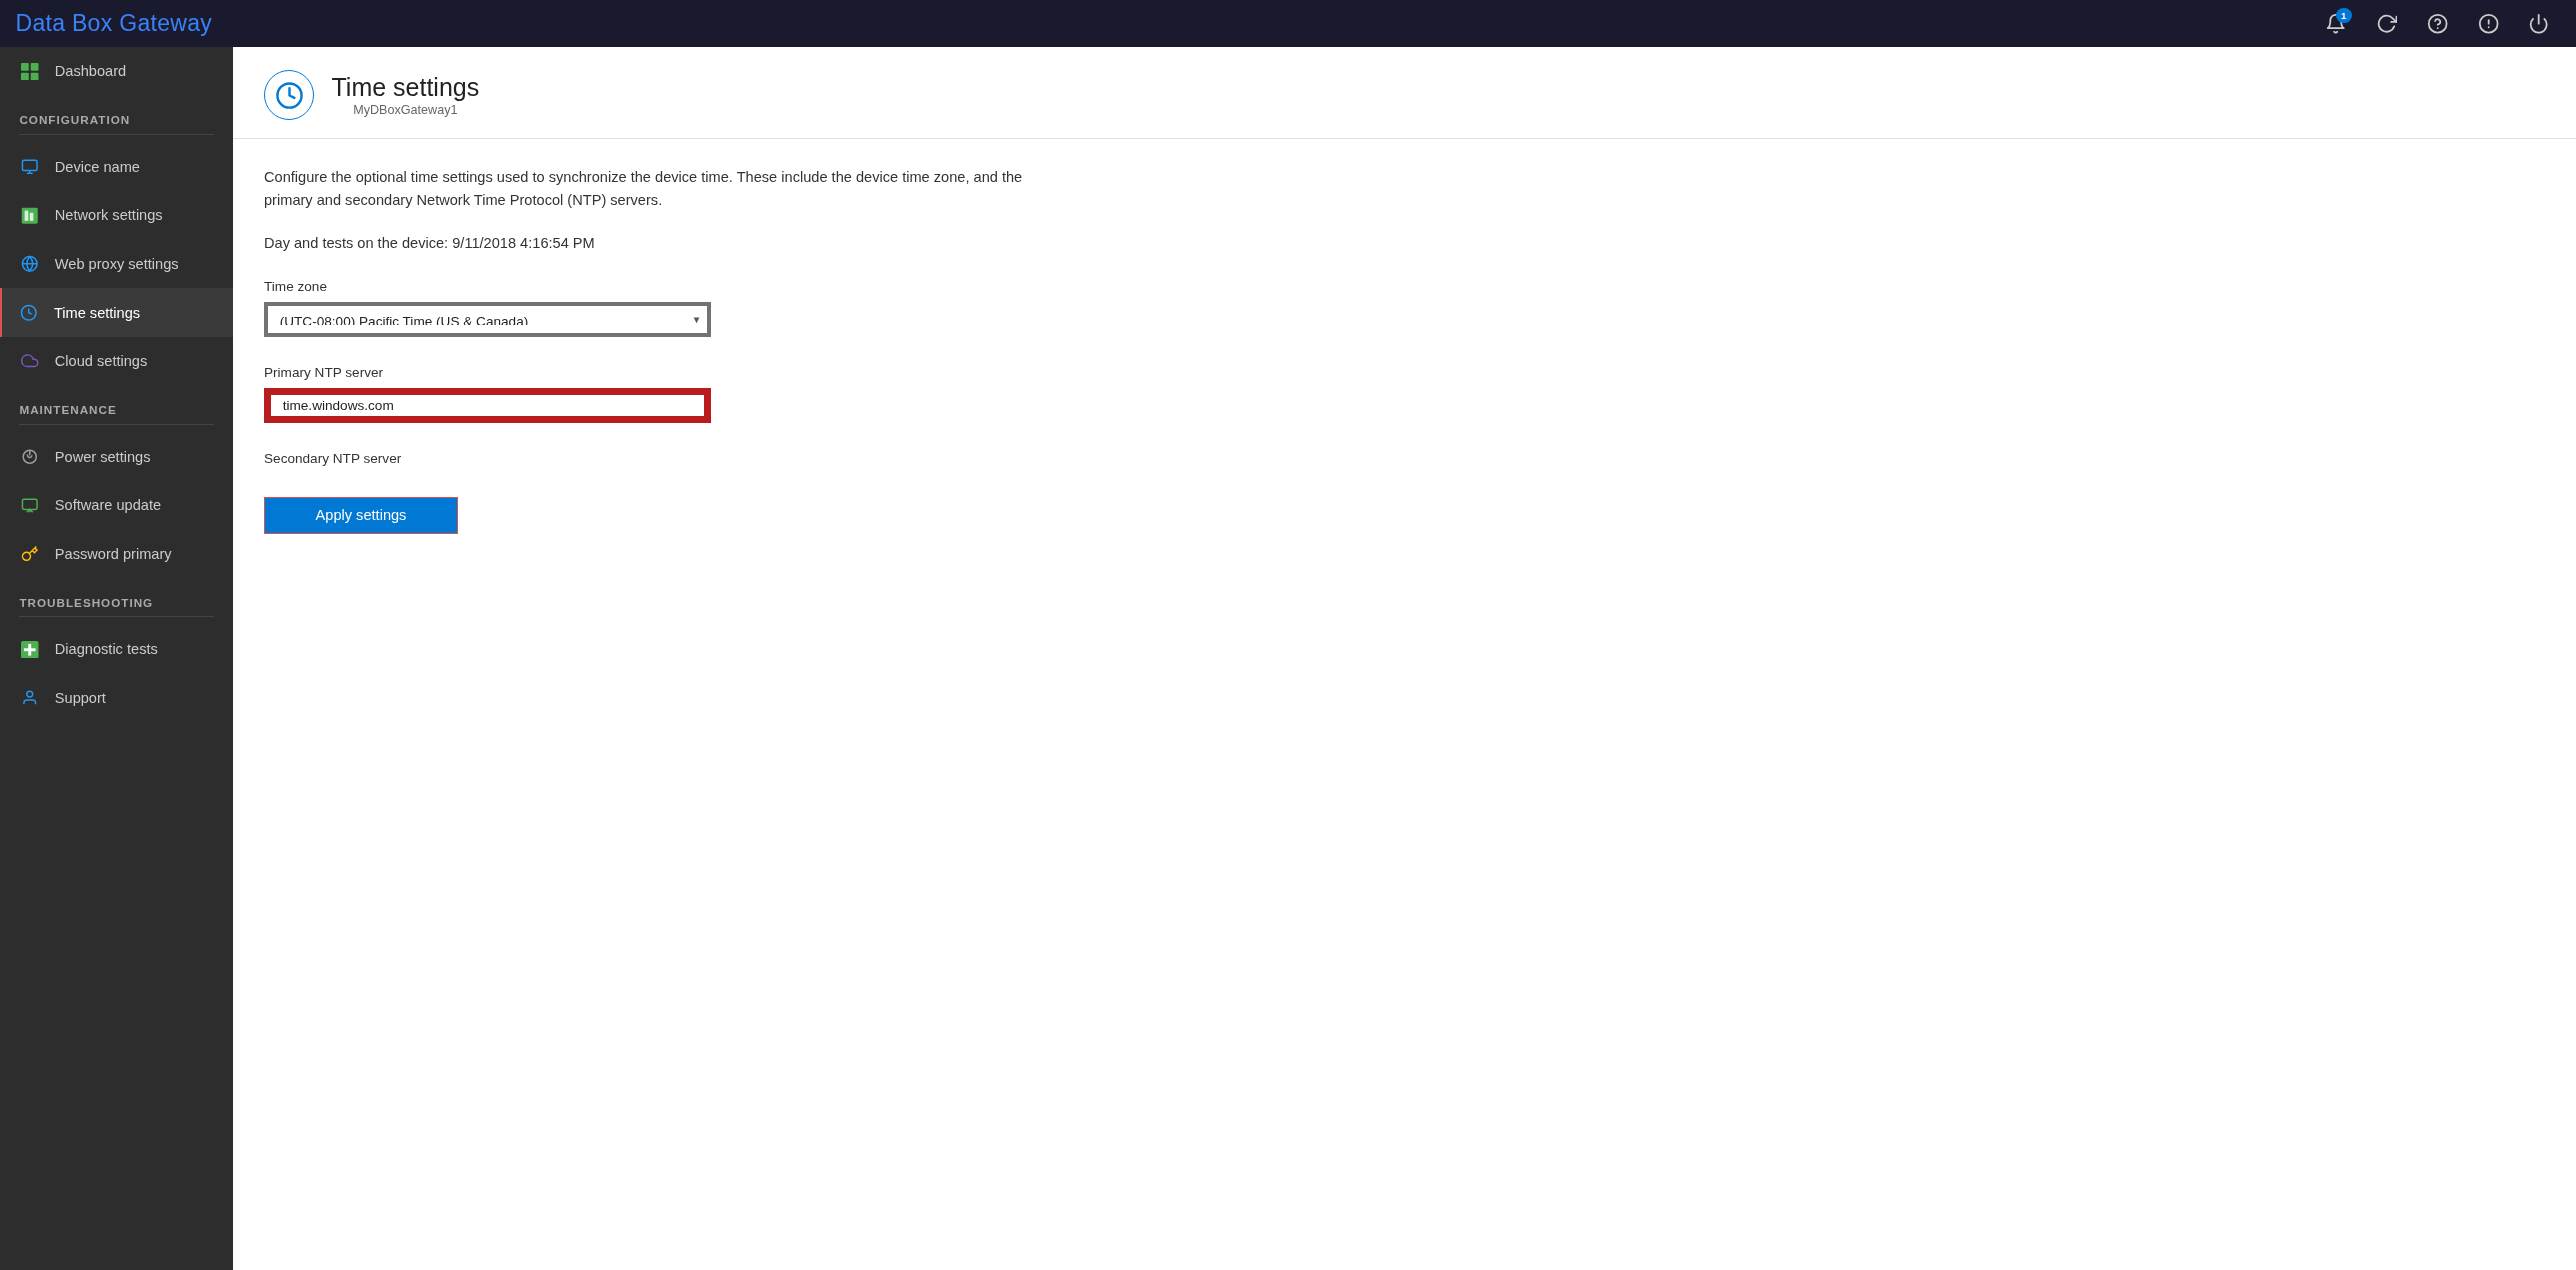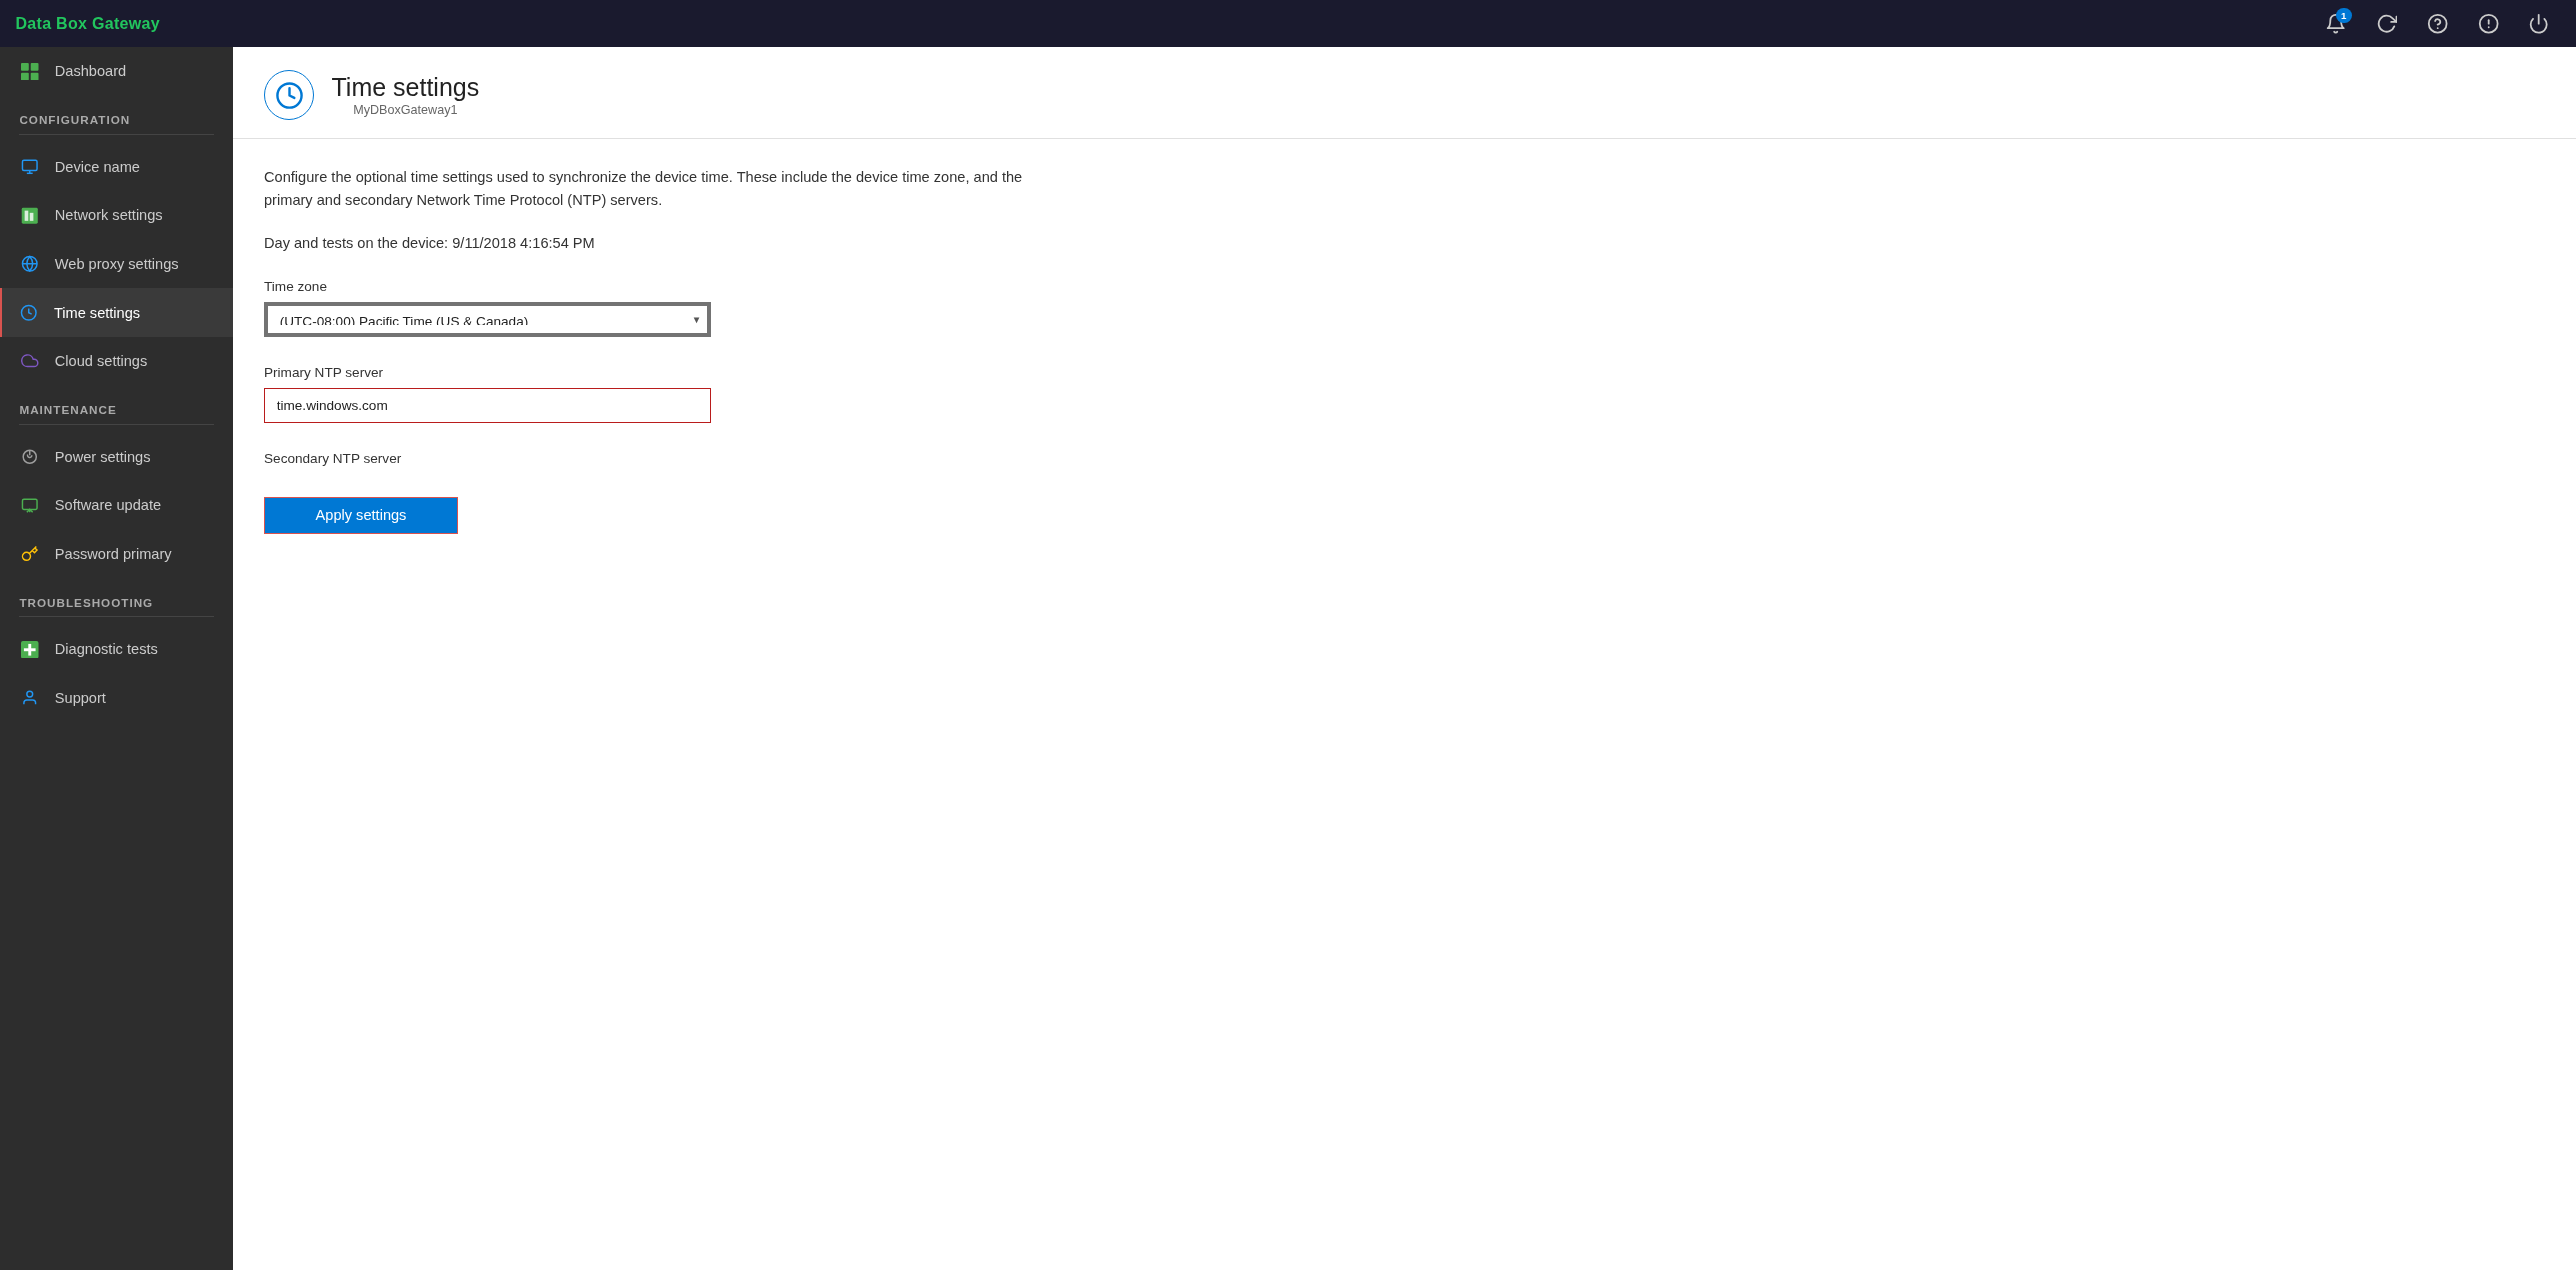--- a/index.html
+++ b/index.html
@@ -9,23 +9,23 @@
     .topbar {
       background: #1a1a2e;
       height: 47px;
       display: flex;
       align-items: center;
       justify-content: space-between;
       padding: 0 15.5px;
       flex-shrink: 0;
     }
     .topbar-brand {
-      color: #22c55e;
-      font-size: 16px;
-      font-weight: 700;
+      color: #3b82f6;
+      font-size: 23px;
+      font-weight: 400;
       letter-spacing: 0.3px;
     }
     .topbar-icons {
       display: flex;
       align-items: center;
       gap: 7.8px;
     }
     .topbar-icon-btn {
       width: 43px;
       height: 43px;
@@ -194,21 +194,21 @@
       right: 9.7px;
       top: 50%;
       transform: translateY(-50%);
       font-size: 9.7px;
       color: #555;
       pointer-events: none;
     }
     .form-input {
       width: 100%;
       padding: 7.8px 11.7px;
-      border: 1px solid #b91c1c;
+      border: 7px solid #b91c1c;
       font-size: 13.6px;
       color: #222;
       outline: none;
       height: 35px;
     }
     .input-with-check {
       position: relative;
     }
     .input-with-check .form-input {
       padding-right: 35px;

